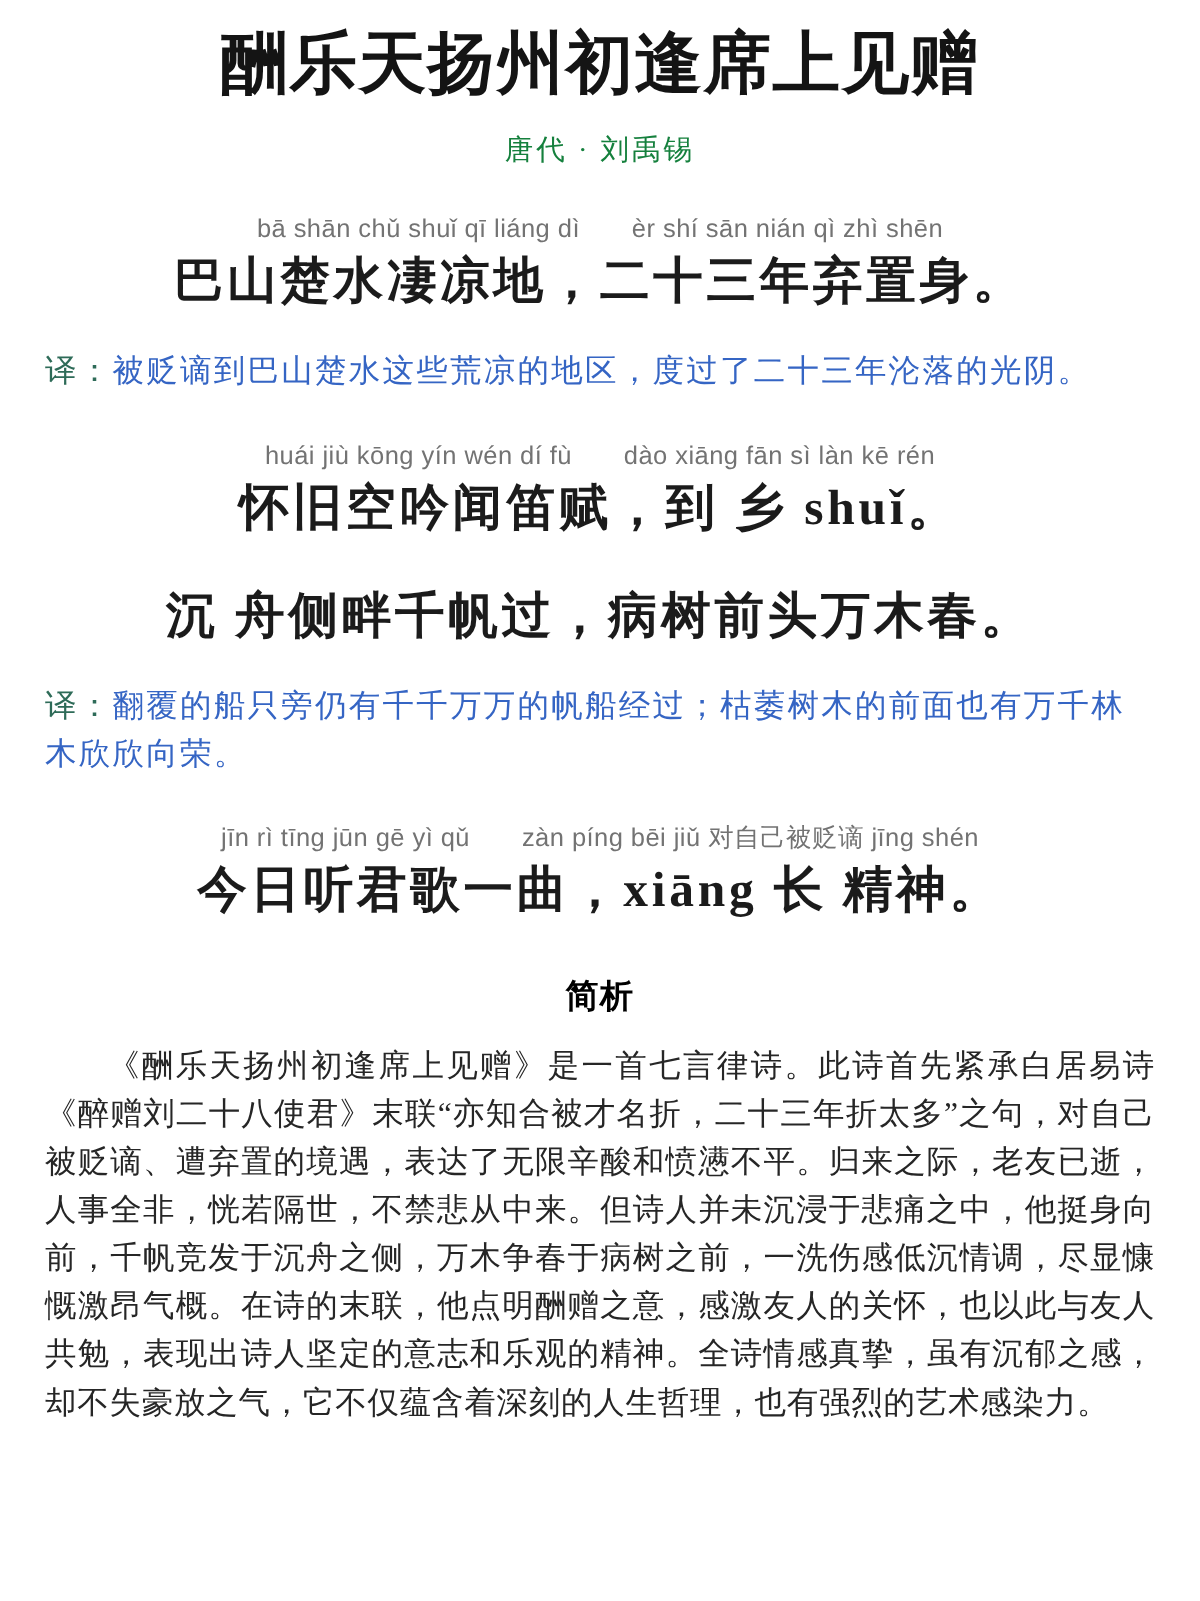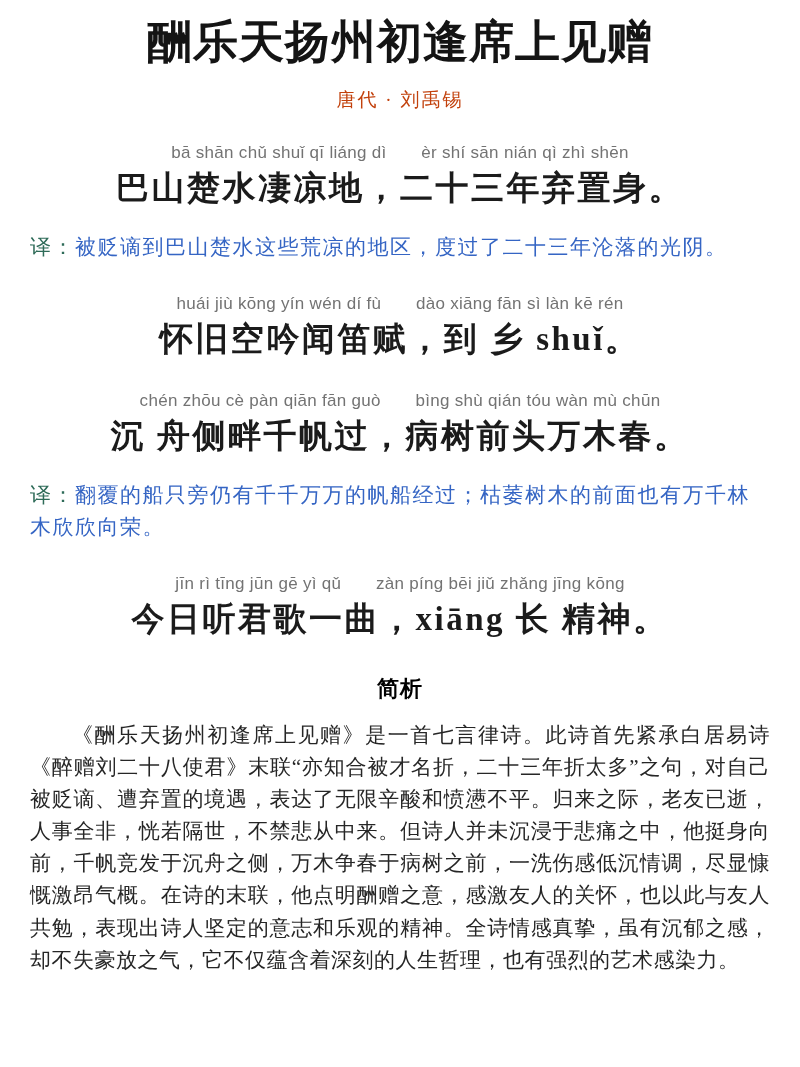--- a/index.html
+++ b/index.html
@@ -24,21 +24,21 @@
   .title {
     font-size: 45px;
     font-weight: 700;
     letter-spacing: 1px;
     margin: 4px 0 0 0;
     color: #141414;
     line-height: 1.25;
   }
   .author {
     font-size: 19px;
-    color: #c2410c;
+    color: #15803d;
     margin-top: 17px;
     letter-spacing: 2px;
   }
   .stanza {
     margin-top: 29px;
   }
   .pinyin {
     font-family: "Liberation Sans", "DejaVu Sans", sans-serif;
     font-size: 17px;
     color: #737373;
@@ -94,26 +94,25 @@
     <div class="verse">巴山楚水凄凉地，二十三年弃置身。</div>
     <p class="trans"><span class="label">译：</span><span class="text">被贬谪到巴山楚水这些荒凉的地区，度过了二十三年沦落的光阴。</span></p>
   </section>
 
   <section class="stanza">
     <div class="pinyin">huái jiù kōng yín wén dí fù　　dào xiāng fān sì làn kē rén</div>
     <div class="verse">怀旧空吟闻笛赋，到 乡 shuǐ。</div>
   </section>
 
   <section class="stanza">
-    <div class="pinyin">chén zhōu cè pàn qiān fān guò　　bìng shù qián tóu wàn mù chūn</div>
     <div class="verse">沉 舟侧畔千帆过，病树前头万木春。</div>
     <p class="trans"><span class="label">译：</span><span class="text">翻覆的船只旁仍有千千万万的帆船经过；枯萎树木的前面也有万千林木欣欣向荣。</span></p>
   </section>
 
   <section class="stanza">
-    <div class="pinyin">jīn rì tīng jūn gē yì qǔ　　zàn píng bēi jiǔ zhǎng jīng kōng</div>
+    <div class="pinyin">jīn rì tīng jūn gē yì qǔ　　zàn píng bēi jiǔ 对自己被贬谪 jīng shén</div>
     <div class="verse">今日听君歌一曲，xiāng 长 精神。</div>
   </section>
 
   <div class="analysis-heading">简析</div>
   <p class="analysis-body">《酬乐天扬州初逢席上见赠》是一首七言律诗。此诗首先紧承白居易诗《醉赠刘二十八使君》末联“亦知合被才名折，二十三年折太多”之句，对自己被贬谪、遭弃置的境遇，表达了无限辛酸和愤懑不平。归来之际，老友已逝，人事全非，恍若隔世，不禁悲从中来。但诗人并未沉浸于悲痛之中，他挺身向前，千帆竞发于沉舟之侧，万木争春于病树之前，一洗伤感低沉情调，尽显慷慨激昂气概。在诗的末联，他点明酬赠之意，感激友人的关怀，也以此与友人共勉，表现出诗人坚定的意志和乐观的精神。全诗情感真挚，虽有沉郁之感，却不失豪放之气，它不仅蕴含着深刻的人生哲理，也有强烈的艺术感染力。</p>
 
 </div>
 
 </body></html>

